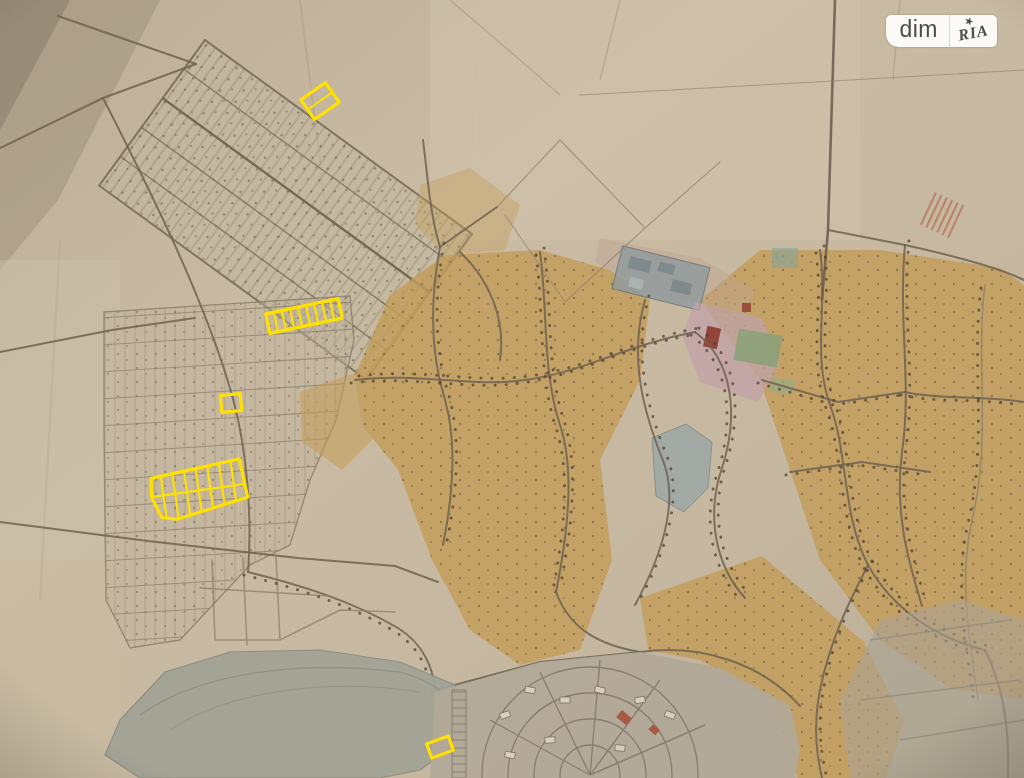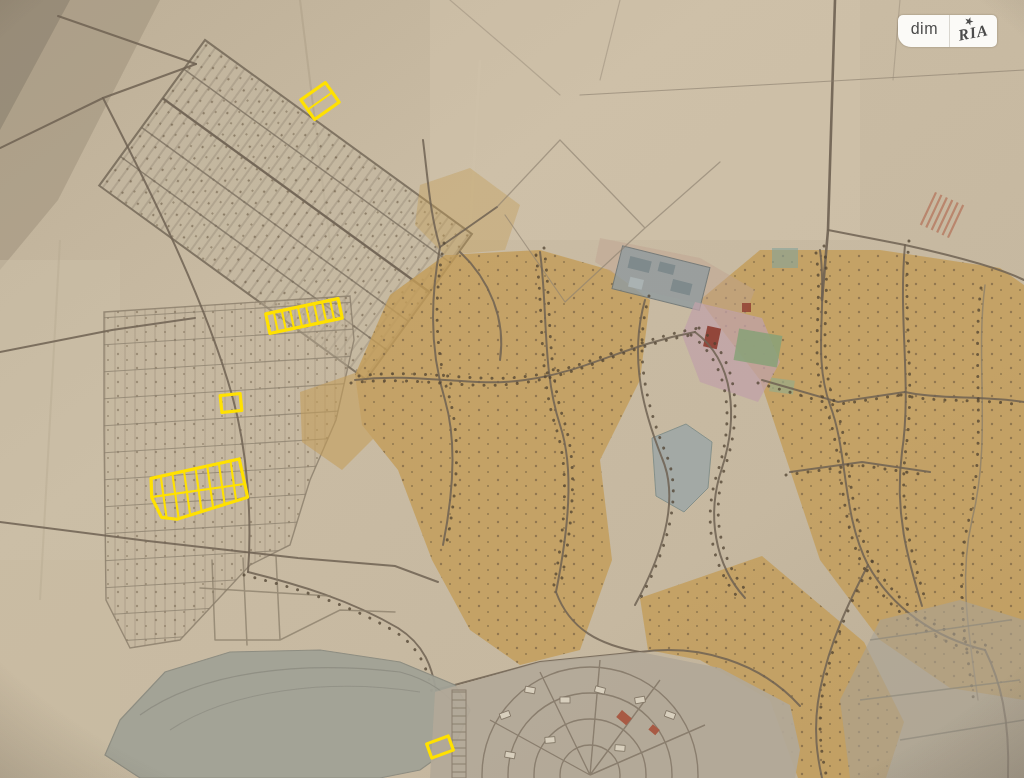--- a/index.html
+++ b/index.html
@@ -21,21 +21,21 @@
   .edge{stroke:#746858;stroke-width:2;fill:none;opacity:.85;}
   #highlights-layer rect,#highlights-layer polygon{fill:none;stroke:var(--highlight);
         stroke-width:3.2;stroke-linejoin:round;}
   #highlights-layer line{stroke:var(--highlight);stroke-width:2.1;}
 
   
   .badge{position:absolute;top:15px;right:27px;height:32px;display:flex;align-items:stretch;
          background:var(--badge_bg,#fbfaf7);border-radius:5px 5px 5px 13px;
          box-shadow:0 0 2px rgba(70,60,45,.45);}
   .badge-dim{display:flex;align-items:center;padding:0 11px 4px 13px;
-         font-size:16px;color:var(--badge_text,#4c4c4c);letter-spacing:.5px;}
+         font-size:23px;color:var(--badge_text,#4c4c4c);letter-spacing:.5px;}
   .badge-div{width:1px;background:#d9d6cf;}
   .badge-ria{position:relative;width:47px;display:flex;align-items:center;justify-content:center;}
   .ria-text{font-family:"Liberation Serif",serif;font-weight:bold;font-style:italic;
          font-size:16px;letter-spacing:1px;color:var(--badge_text,#4c4c4c);
          display:inline-block;transform:rotate(-11deg);margin-top:4px;}
   .ria-star{position:absolute;top:1px;left:14px;font-size:11px;color:var(--badge_text,#4c4c4c);
          transform:rotate(18deg);line-height:1;}
 </style>
 </head>
 <body>

